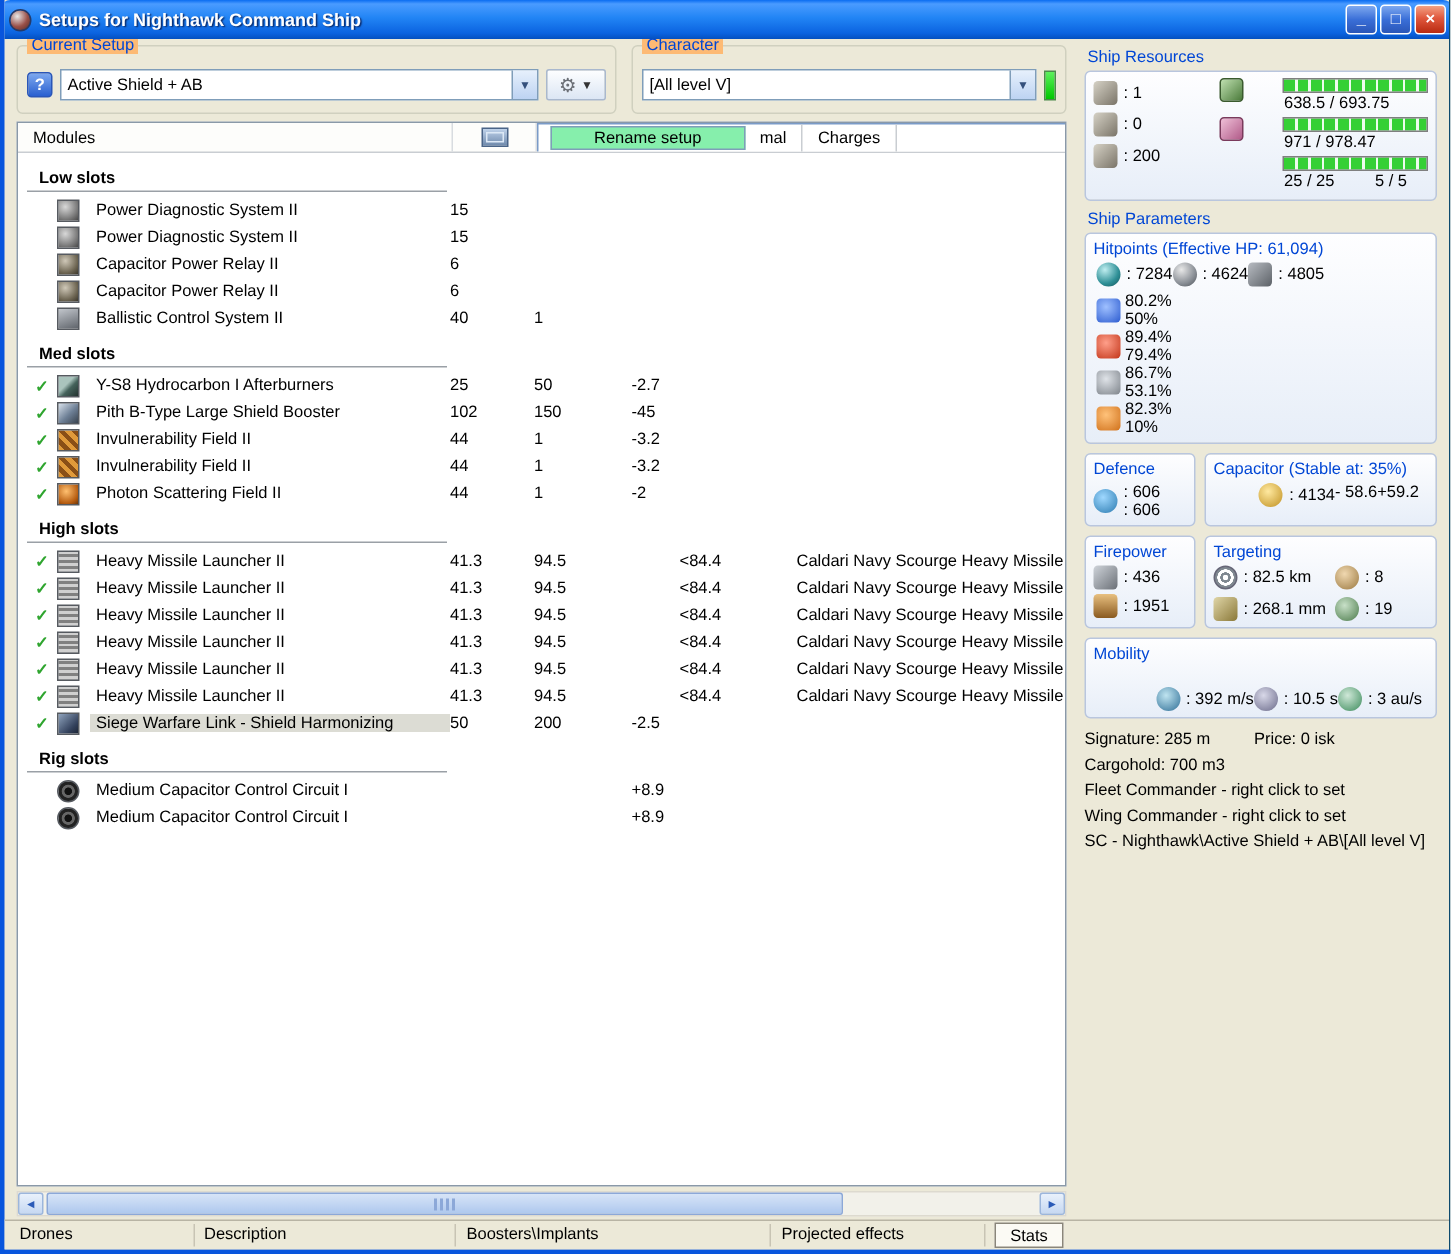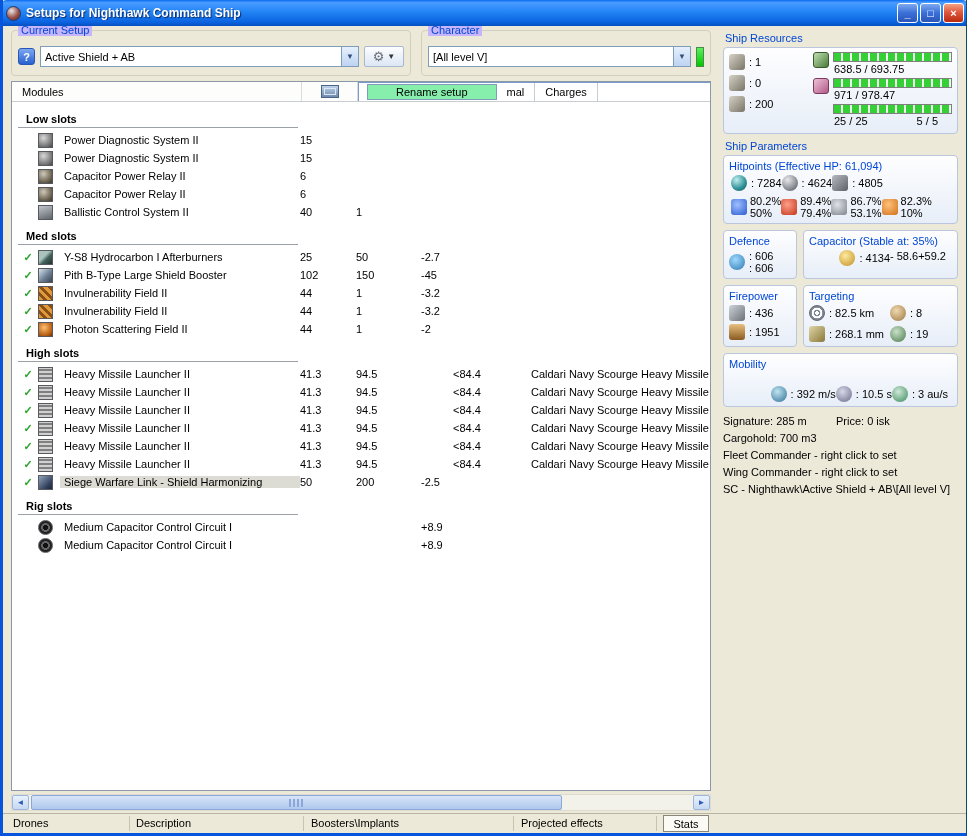--- a/index.html
+++ b/index.html
@@ -26,21 +26,21 @@
 
   
   .content{flex:1 1 auto;display:flex;overflow:hidden;}
   .left-col{width:710px;flex:0 0 710px;display:flex;flex-direction:column;padding:4px 0 2px 8px;}
   .right-col{flex:1;padding:4px 8px 0 10px;overflow:hidden;}
 
   
   .top-row{display:flex;gap:10px;height:46px;flex:0 0 46px;}
   .groupbox{position:relative;border:1px solid #D0D0BF;border-radius:4px;padding:12px 6px 5px 6px;
     display:flex;align-items:center;gap:5px;}
-  .gb-label{position:absolute;top:-7px;left:6px;background:#c4b5fd;padding:0 3px;color:#0046D5;}
+  .gb-label{position:absolute;top:-7px;left:6px;background:#fdba74;padding:0 3px;color:#0046D5;}
   .gb-setup{width:400px;}
   .gb-character{flex:1;margin-right:2px;}
 
   .combo{height:21px;border:1px solid #7F9DB9;background:#fff;display:flex;align-items:center;flex:1;}
   .combo-value{flex:1;padding:0 4px;white-space:nowrap;overflow:hidden;}
   .combo-btn{width:17px;height:100%;border-left:1px solid #7F9DB9;display:flex;align-items:center;justify-content:center;
     background:linear-gradient(180deg,#E6F0FC,#BDD3F2);color:#34507C;font-size:8px;}
   .help-btn{width:17px;height:17px;border-radius:3px;border:1px solid #2a56b8;color:#fff;font-weight:bold;
     background:linear-gradient(180deg,#7DA8EF,#2a60d0);display:flex;align-items:center;justify-content:center;}
   .tools-btn{width:40px;height:21px;border:1px solid #A9B8CE;border-radius:2px;background:linear-gradient(180deg,#FDFEFF,#DCE6F4);
@@ -119,26 +119,26 @@
   .hardpoint-icon{background:linear-gradient(135deg,#d6d2c6,#7a7468);}
   .cpu-icon{background:linear-gradient(135deg,#bfe0b0,#4a7a3a);border:1px solid #3a5a2e;}
   .powergrid-icon{background:linear-gradient(135deg,#f0c0d8,#b05a88);border:1px solid #7a3a5c;}
 
   .stat{display:flex;align-items:center;gap:4px;white-space:nowrap;}
 
   .res-box{display:flex;gap:6px;}
   .res-left{width:78px;display:flex;flex-direction:column;gap:5px;padding-top:2px;}
   .res-right{flex:1;display:flex;flex-direction:column;gap:1px;}
   .bar-row{display:flex;align-items:flex-start;gap:4px;}
-  .bar-col{flex:1;}
+  .bar-col{flex:1;margin-left:22px;}
   .gbar{height:10px;border:1px solid #7f7f7f;background:repeating-linear-gradient(90deg,#35D035 0 7px,#EDFCED 7px 9px);}
   .bar-label{margin:1px 0 2px 1px;display:flex;justify-content:space-between;padding-right:14px;}
 
   .hp-row1{display:flex;justify-content:flex-start;margin-bottom:4px;padding:0 2px;}
-  .hp-row2{display:flex;padding:0 2px;}
+  .hp-row2{display:flex;justify-content:space-between;padding:0 2px;flex-direction:column;}
   .resist{display:flex;align-items:center;gap:3px;}
   .rvals{display:flex;flex-direction:column;line-height:12px;}
 
   .duo-row{display:flex;gap:6px;}
   .pbox.narrow{width:74px;flex:0 0 74px;}
   .pbox.wide{flex:1;}
   .vstack{display:flex;flex-direction:column;gap:3px;}
   .cap-body{display:flex;justify-content:flex-end;align-items:flex-start;}
   .cap-right{display:flex;flex-direction:row;line-height:13px;text-align:left;padding-right:6px;}
   .targ-grid{display:grid;grid-template-columns:1fr 62px;row-gap:5px;}

